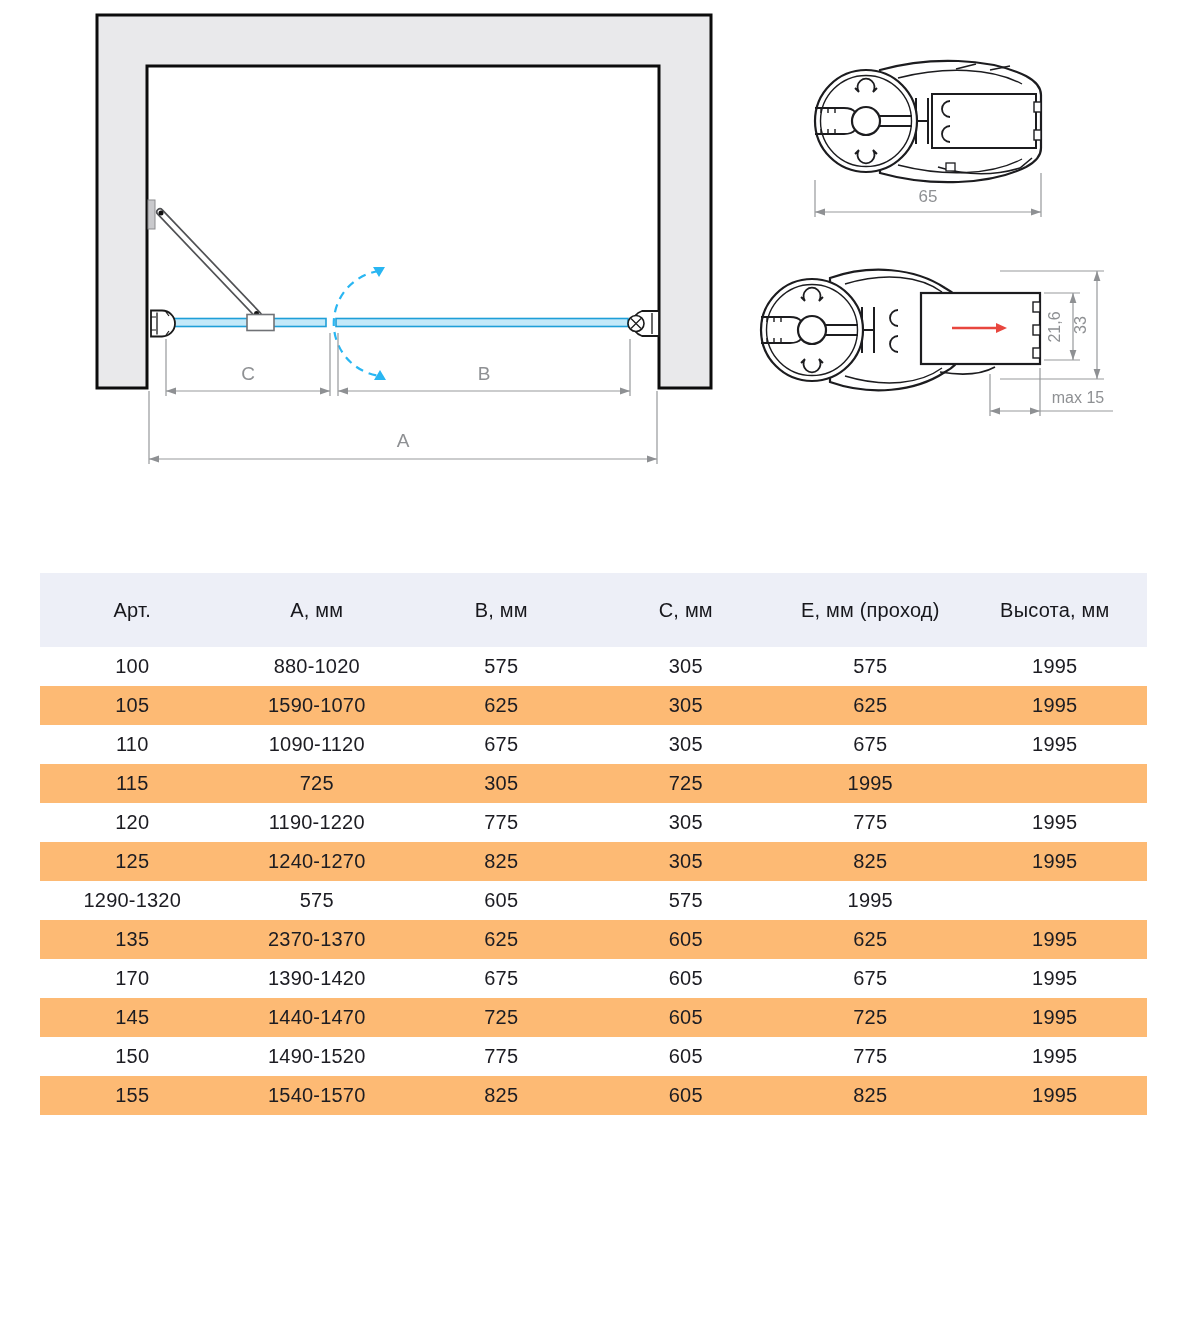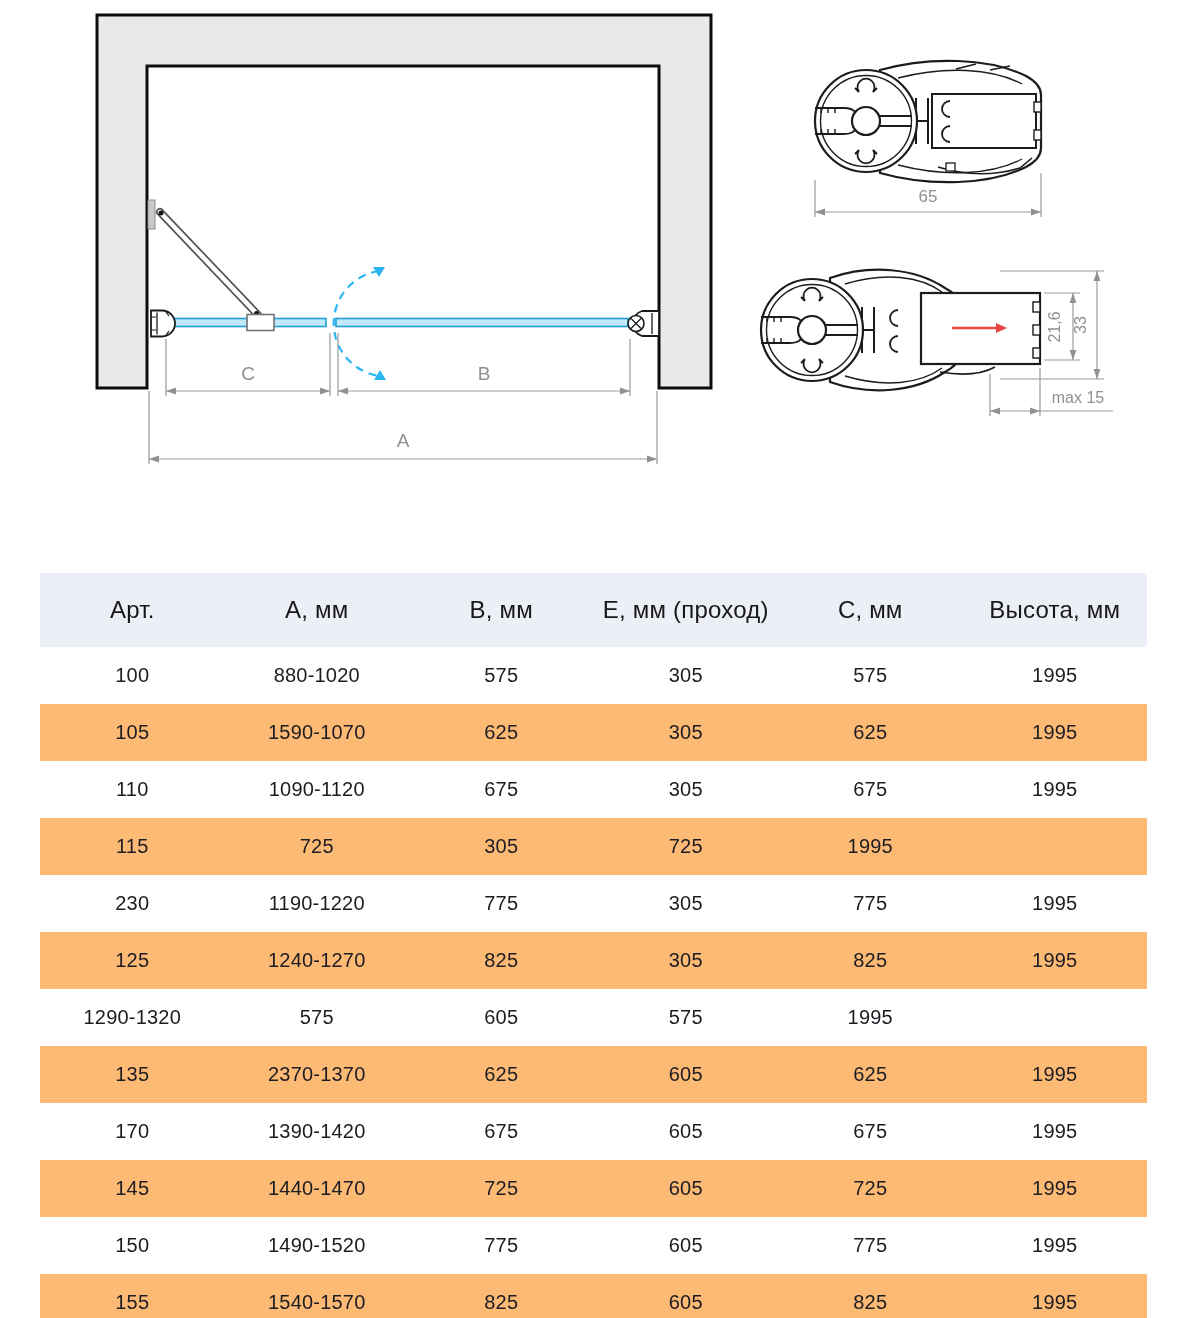--- a/index.html
+++ b/index.html
@@ -3,22 +3,22 @@
 <meta charset="utf-8">
 <style>
   html,body{margin:0;padding:0;background:#ffffff;}
   .canvas{position:relative;width:1187px;height:1318px;background:#fff;overflow:hidden;
           font-family:"Liberation Sans", sans-serif;}
   .drawing-svg{position:absolute;left:0;top:0;}
   
   .spec-table{position:absolute;left:40px;top:573px;width:1107px;font-family:"Liberation Sans",sans-serif;}
   .thead{display:grid;grid-template-columns:repeat(6,1fr);height:74px;background:#edeff7;}
   .thead .hcell{display:flex;align-items:center;justify-content:center;
-                font-size:24px;font-weight:500;color:#17171c;letter-spacing:.2px;}
-  .trow{display:grid;grid-template-columns:repeat(6,1fr);height:57px;background:#ffffff;}
+                font-size:20px;font-weight:500;color:#17171c;letter-spacing:.2px;}
+  .trow{display:grid;grid-template-columns:repeat(6,1fr);height:39px;background:#ffffff;}
   .trow.alt{background:#fdba74;}
   .tcell{display:flex;align-items:center;justify-content:center;
          font-size:20px;font-weight:400;color:#1c1c22;letter-spacing:.2px;}
   text{font-family:"Liberation Sans",sans-serif;}
 </style>
 </head>
 <body>
 
 <div class="canvas">
 
@@ -175,22 +175,22 @@
       <polygon points="1040,411 1030,407.6 1030,414.4" fill="#8e9093"></polygon>
       <text x="1078" y="403" font-size="16" fill="#8e9093" text-anchor="middle">max 15</text>
     </g>
   </svg>
 
   <div class="spec-table">
     <div class="thead">
         <div class="hcell">Арт.</div>
         <div class="hcell">А, мм</div>
         <div class="hcell">В, мм</div>
+        <div class="hcell">С, мм</div>
         <div class="hcell">Е, мм (проход)</div>
-        <div class="hcell">С, мм</div>
         <div class="hcell">Высота, мм</div>
       </div>
     <div>
         <div class="trow">
           <div class="tcell">100</div>
           <div class="tcell">880-1020</div>
           <div class="tcell">575</div>
           <div class="tcell">305</div>
           <div class="tcell">575</div>
           <div class="tcell">1995</div>
@@ -212,21 +212,21 @@
           <div class="tcell">1995</div>
         </div>
         <div class="trow alt">
           <div class="tcell">115</div>
           <div class="tcell">725</div>
           <div class="tcell">305</div>
           <div class="tcell">725</div>
           <div class="tcell">1995</div>
         </div>
         <div class="trow">
-          <div class="tcell">230</div>
+          <div class="tcell">120</div>
           <div class="tcell">1190-1220</div>
           <div class="tcell">775</div>
           <div class="tcell">305</div>
           <div class="tcell">775</div>
           <div class="tcell">1995</div>
         </div>
         <div class="trow alt">
           <div class="tcell">125</div>
           <div class="tcell">1240-1270</div>
           <div class="tcell">825</div>

